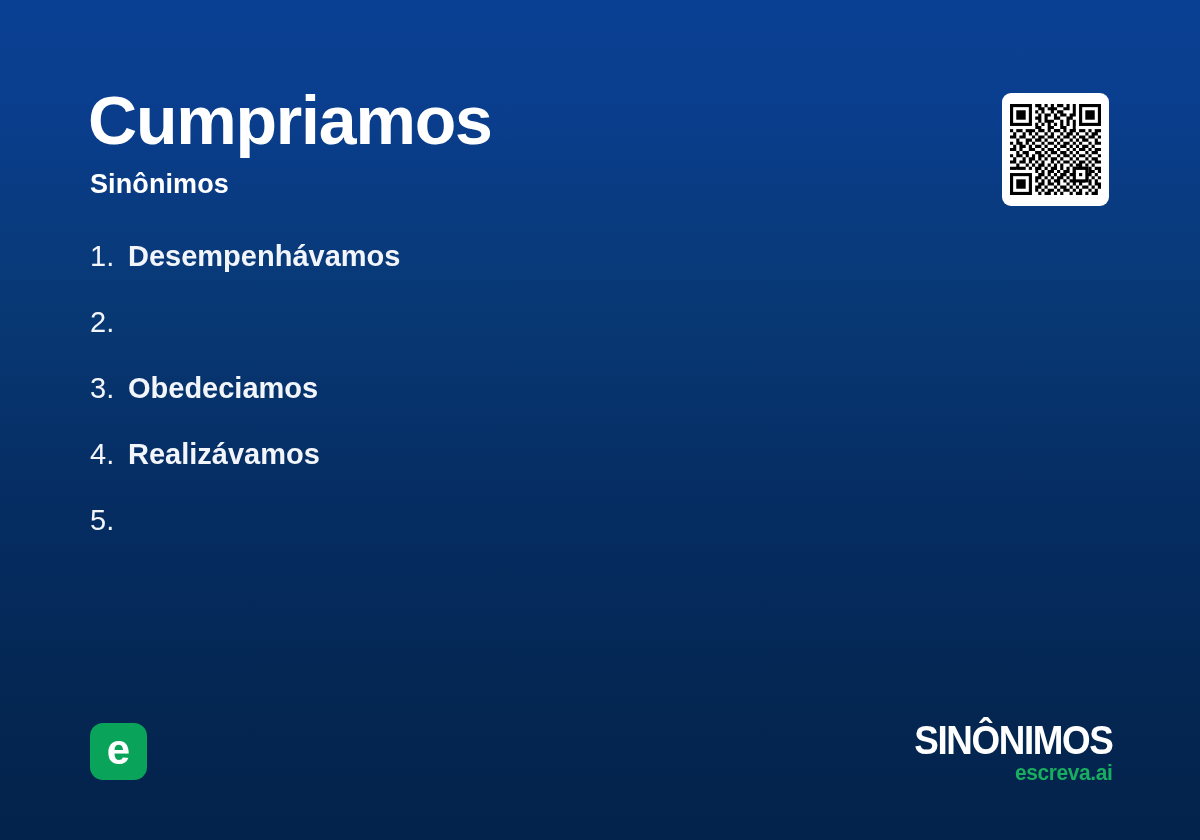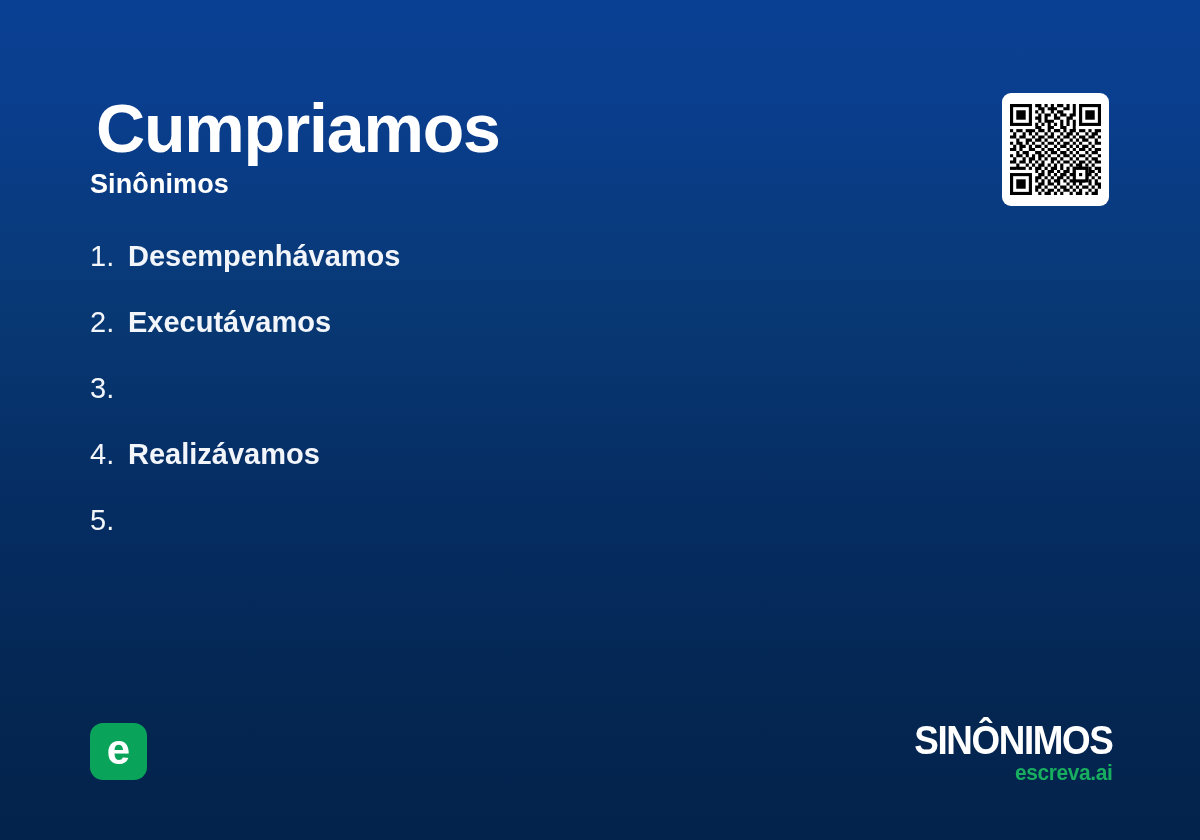--- a/index.html
+++ b/index.html
@@ -23,21 +23,21 @@
         #03224C 100%);
     font-family: "Liberation Sans", "DejaVu Sans", sans-serif;
     -webkit-font-smoothing: antialiased;
   }
 
   
   #title {
     position: absolute;
     left: 88px;
     top: 82px;
-    margin: 8px;
+    margin: 0;
     font-size: 68px;
     line-height: 76px;
     font-weight: 800;
     letter-spacing: -1.2px;
     color: #FFFFFF;
     white-space: nowrap;
   }
   #subtitle {
     position: absolute;
     left: 90px;
@@ -169,24 +169,24 @@
 
   <h2 id="subtitle">Sinônimos</h2>
 
   <ul id="synonym-list">
       <li>
         <span class="item-index">1.</span>
         <span class="item-word">Desempenhávamos</span>
       </li>
       <li>
         <span class="item-index">2.</span>
-        <span class="item-word">Executávamos</span>
       </li>
       <li>
         <span class="item-index">3.</span>
+        <span class="item-word">Obedeciamos</span>
       </li>
       <li>
         <span class="item-index">4.</span>
         <span class="item-word">Realizávamos</span>
       </li>
       <li>
         <span class="item-index">5.</span>
       </li>
     </ul>
 

